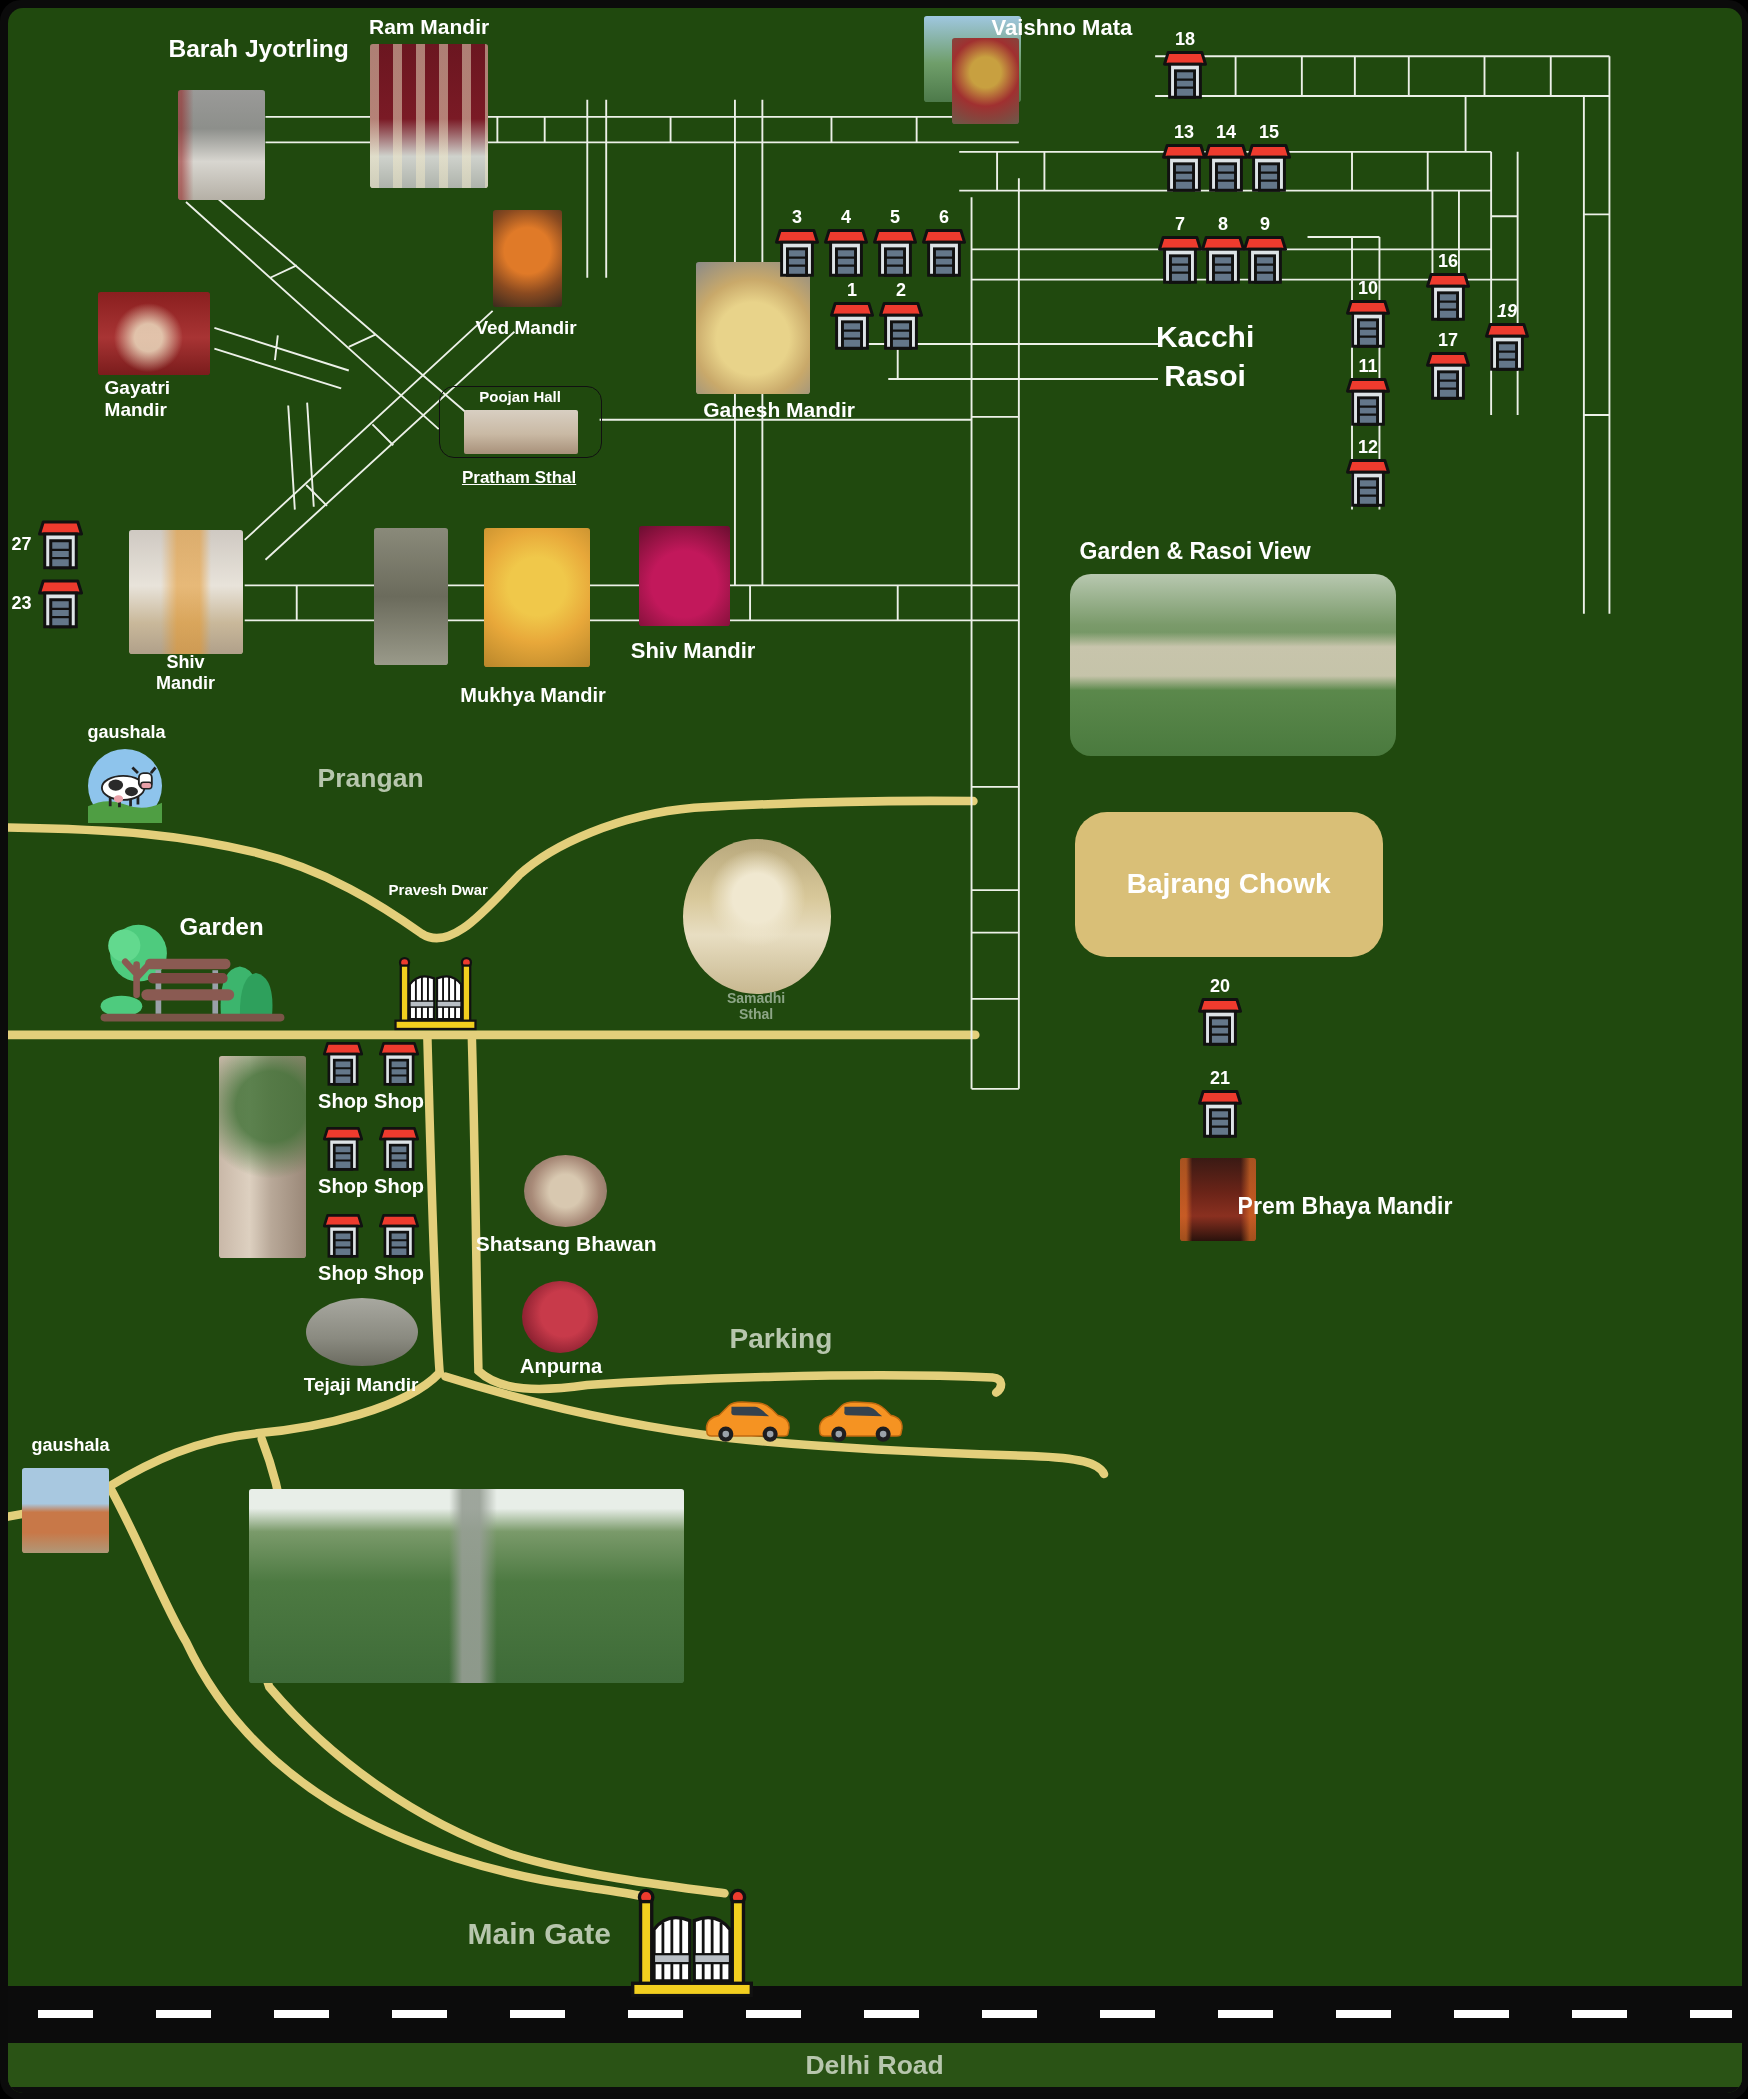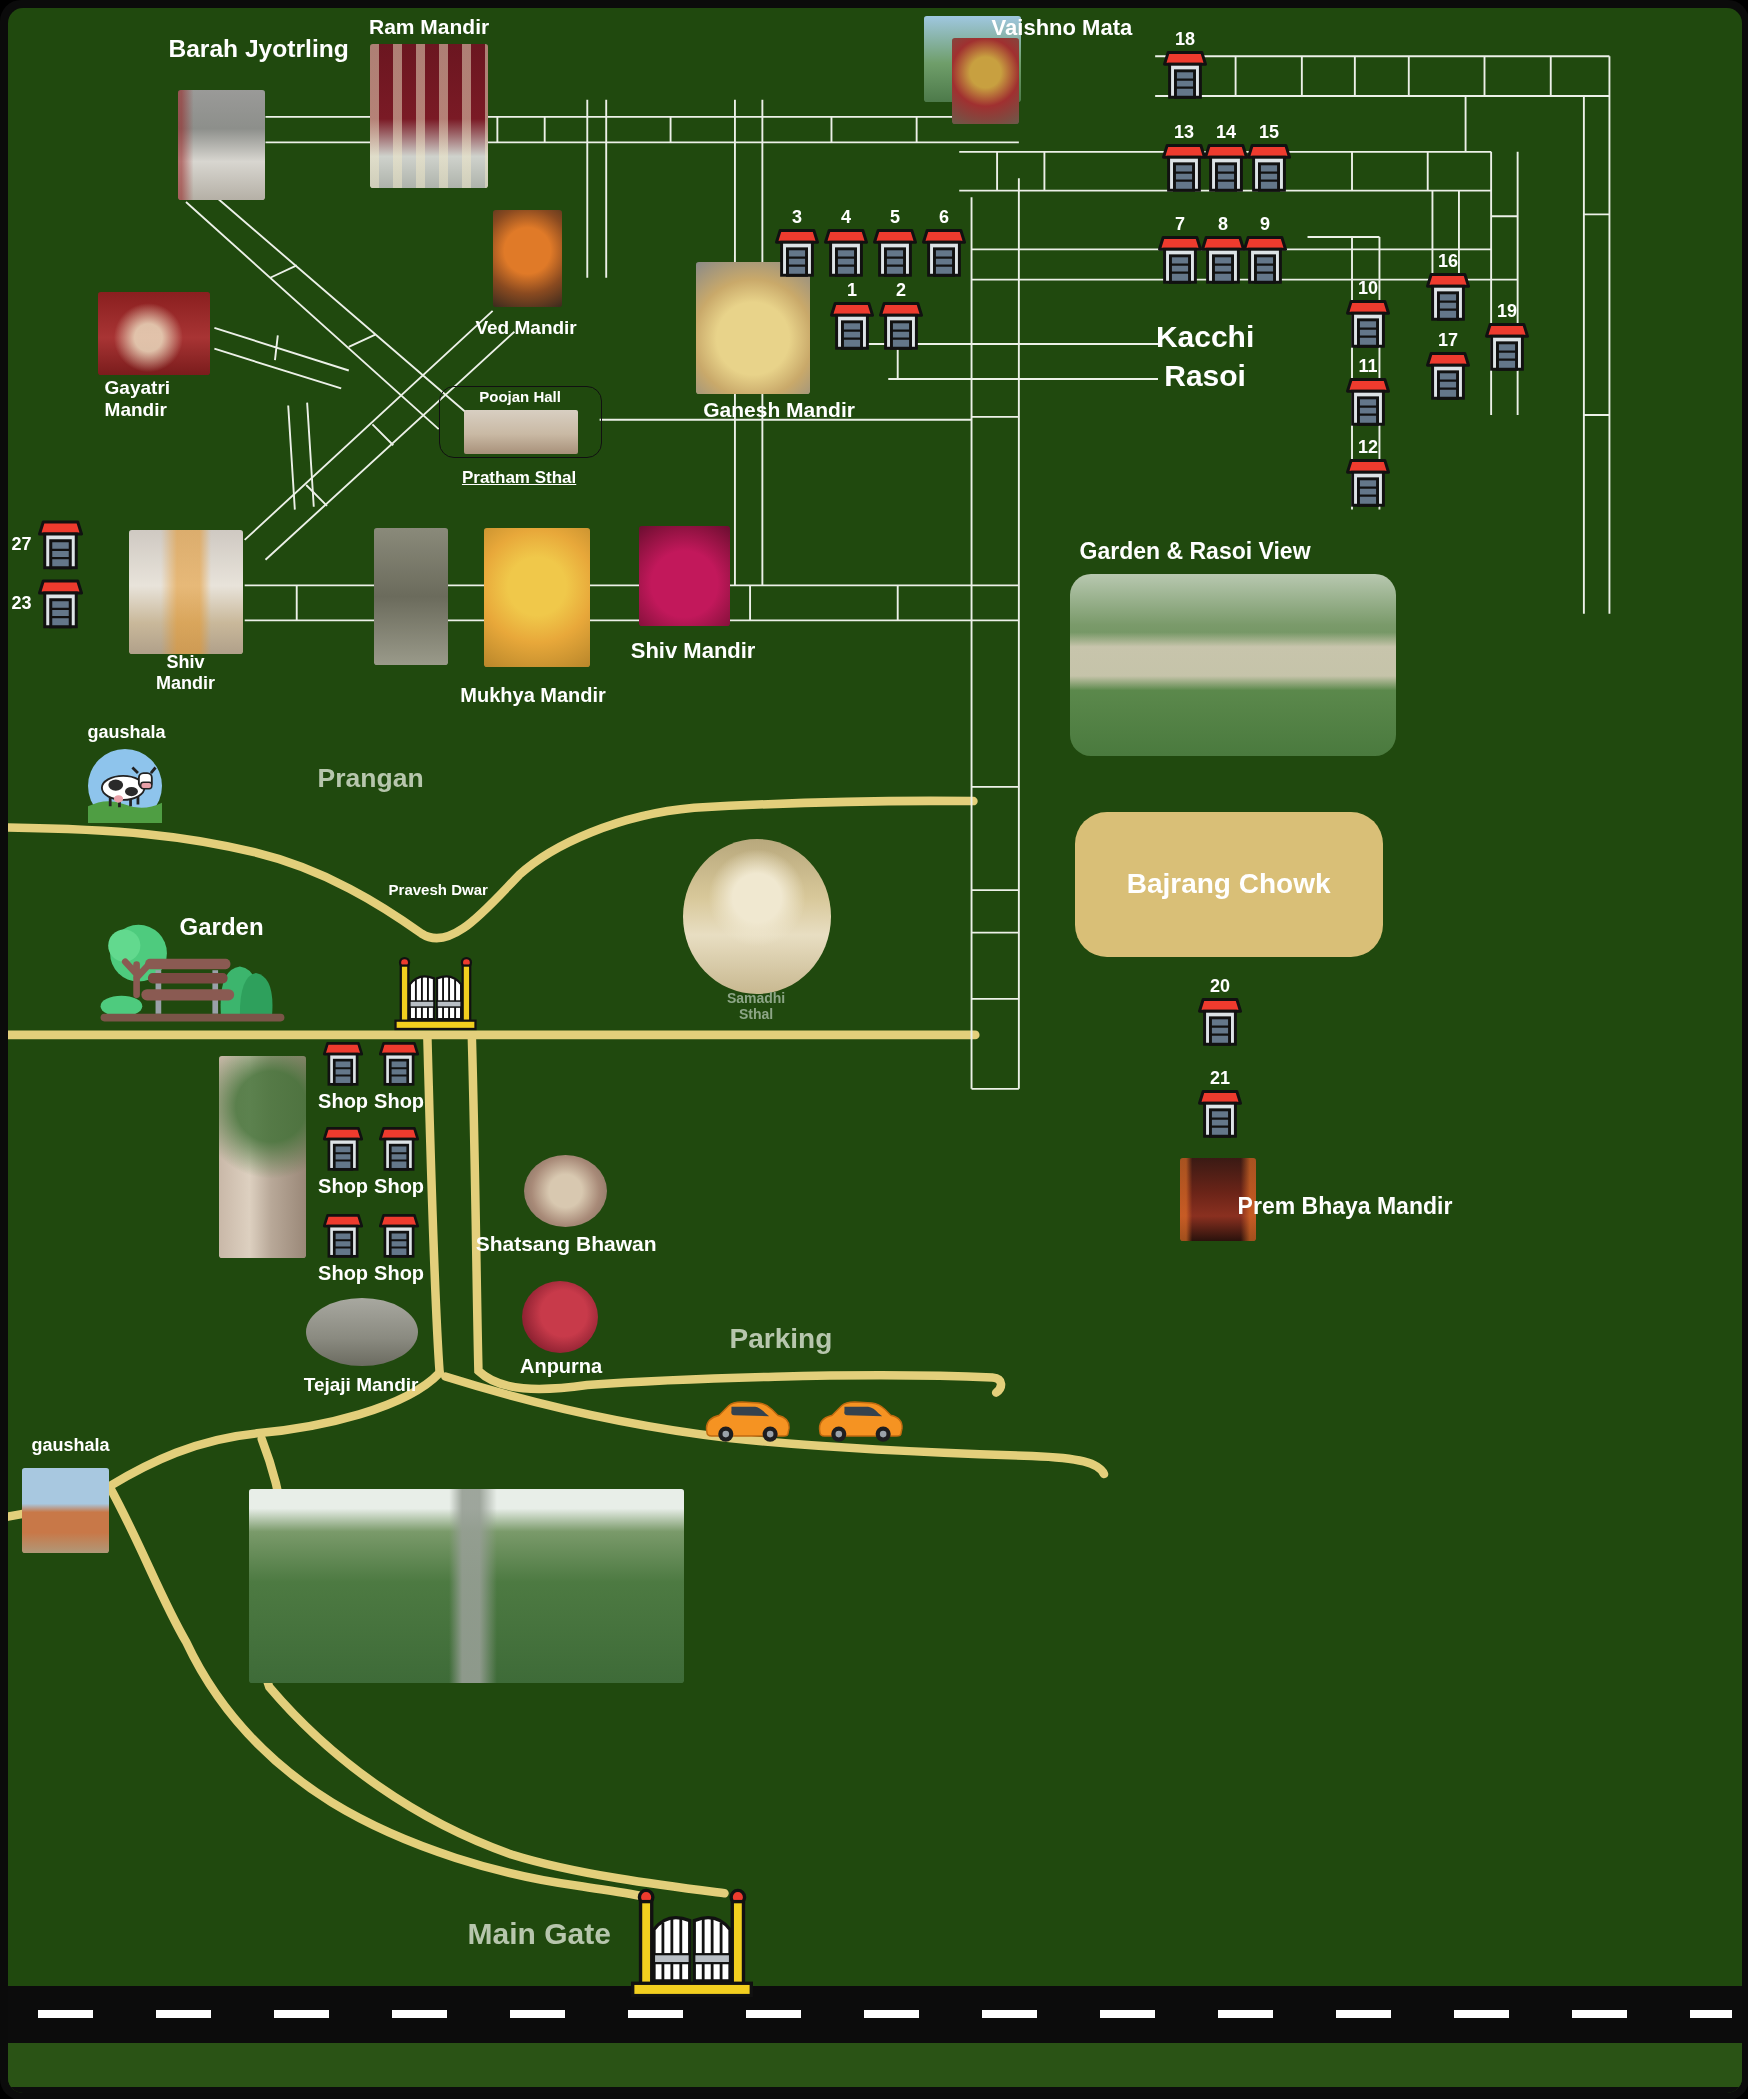--- a/index.html
+++ b/index.html
@@ -322,21 +322,21 @@
         <svg viewBox="0 0 60 70">
           <use href="#shop-sym"></use>
         </svg>
       </div>
   <div class="nshop" style="left:1153px;top:21px;">
         <div class="num">18</div>
         <svg viewBox="0 0 60 70">
           <use href="#shop-sym"></use>
         </svg>
       </div>
-  <div class="nshop" style="left:1475px;top:293px;">
+  <div class="nshop" style="left:1475px;top:293px;font-style:italic;">
         <div class="num">19</div>
         <svg viewBox="0 0 60 70">
           <use href="#shop-sym"></use>
         </svg>
       </div>
   <div class="nshop" style="left:1188px;top:968px;">
         <div class="num">20</div>
         <svg viewBox="0 0 60 70">
           <use href="#shop-sym"></use>
         </svg>
@@ -394,16 +394,17 @@
         <svg viewBox="0 0 60 70">
           <use href="#shop-sym"></use>
         </svg>
         <div class="gname">Shop</div>
       </div>
 
   <div class="band"></div>
   <div class="dashes"></div>
   <div class="bstrip"></div>
   <div class="bblack"></div>
+  <div class="lbl muted ctr" style="left:0;top:2042px;width:1734px;font-size:26.5px;">Delhi Road</div>
 
 </div>
 </div>
 
 
 </body></html>

